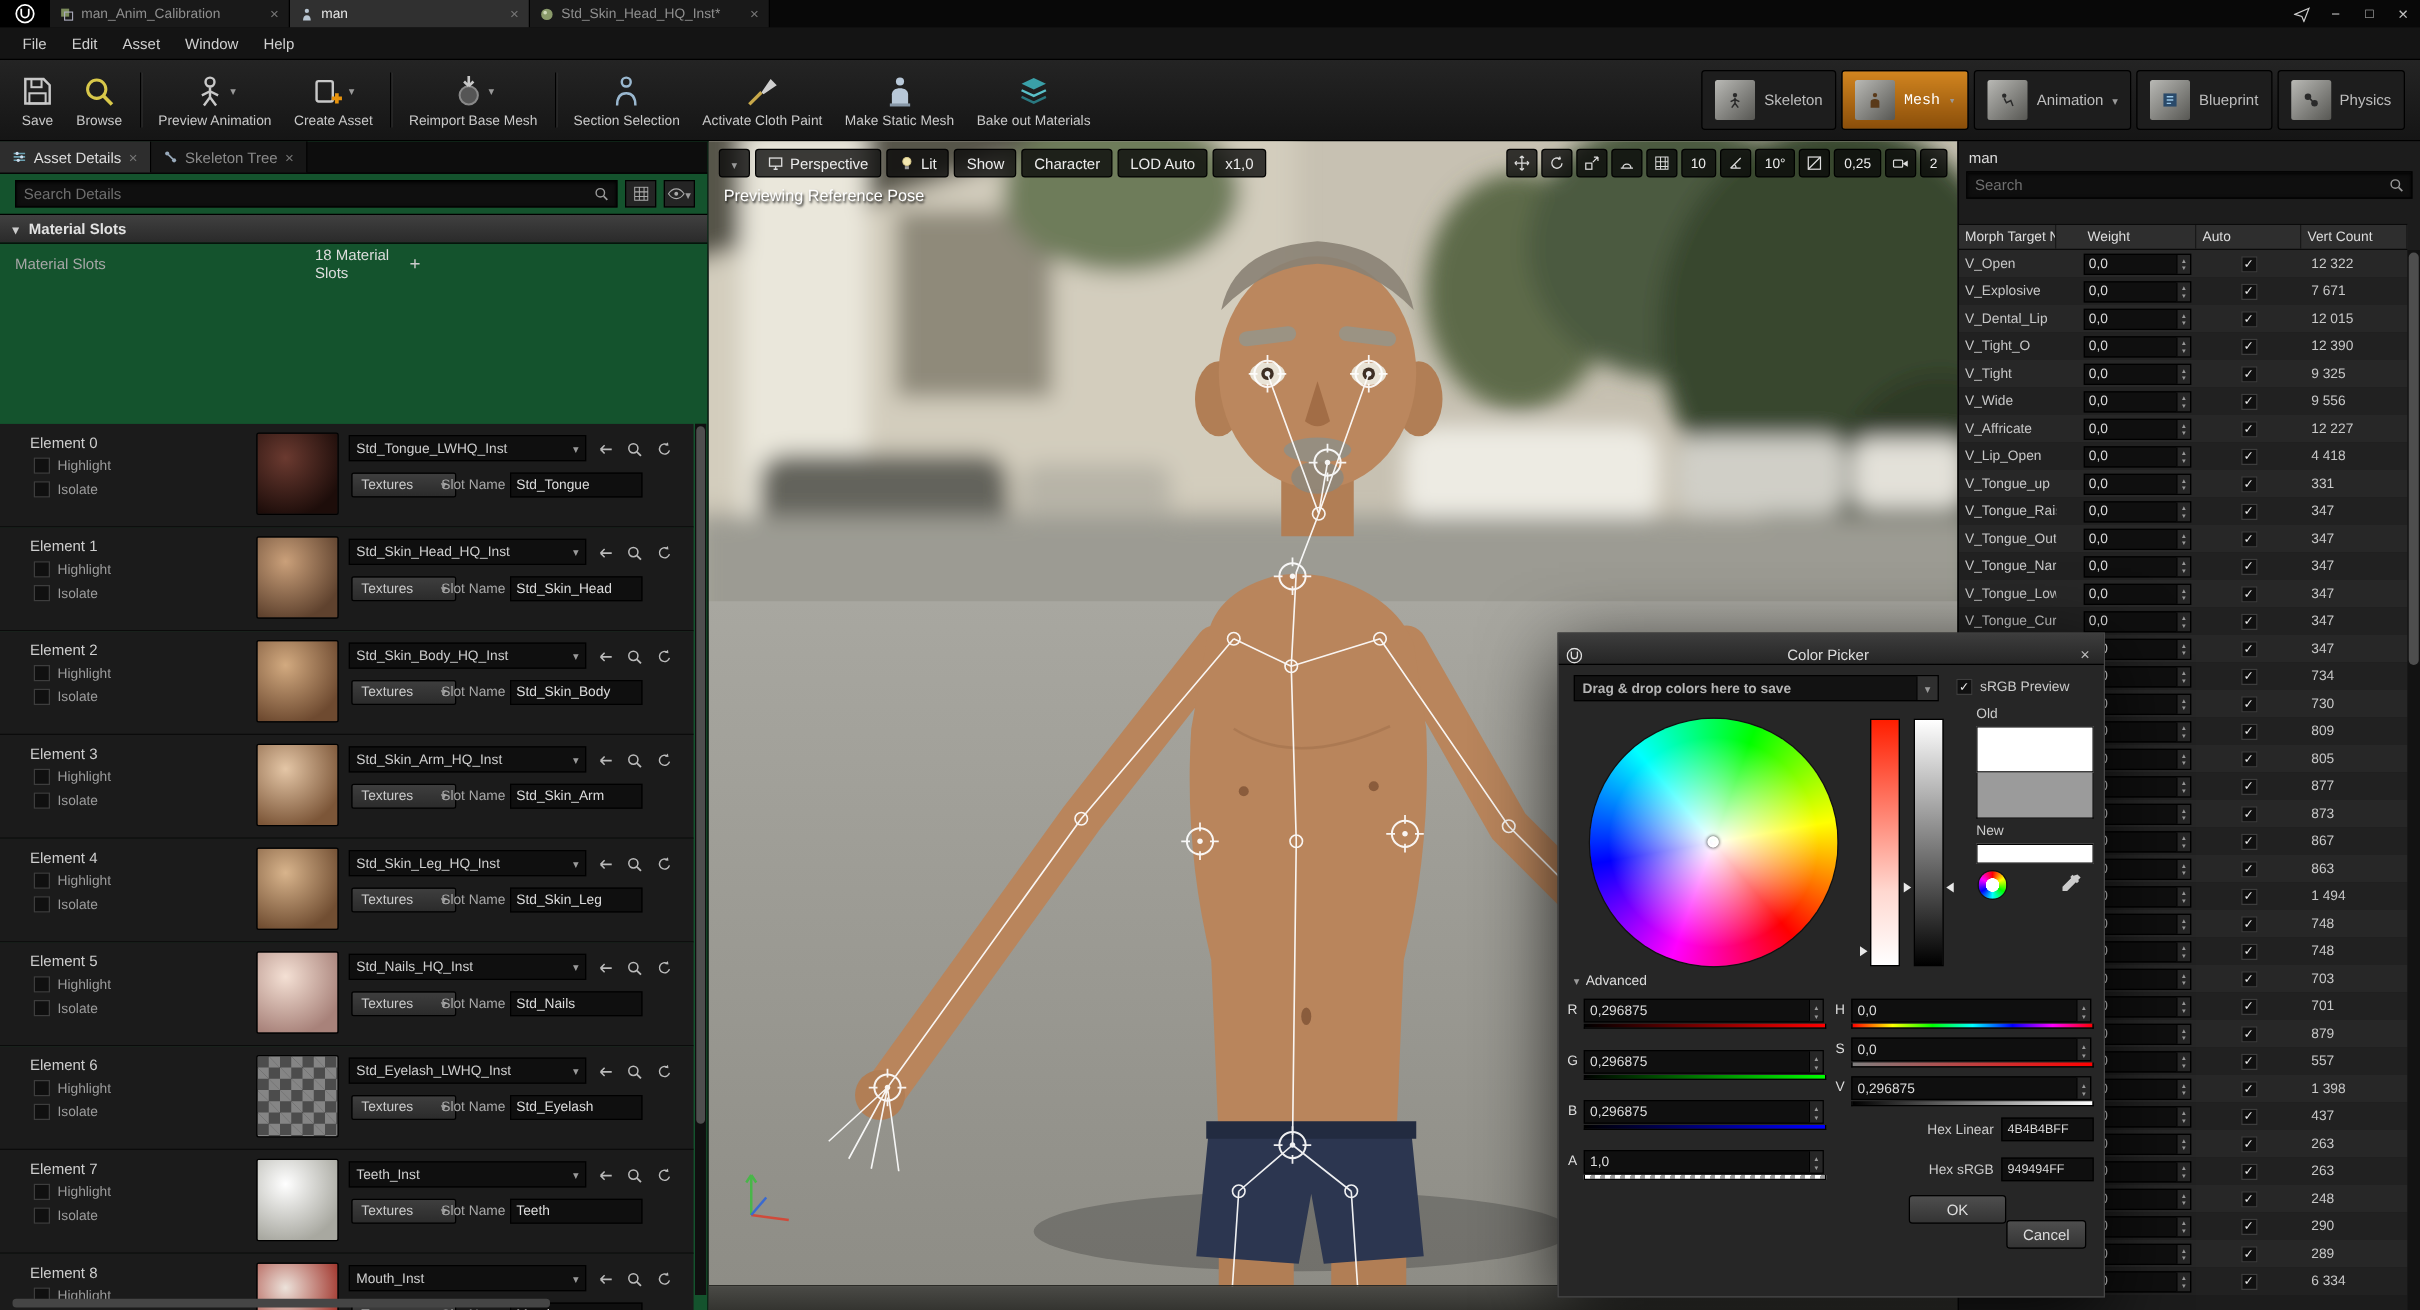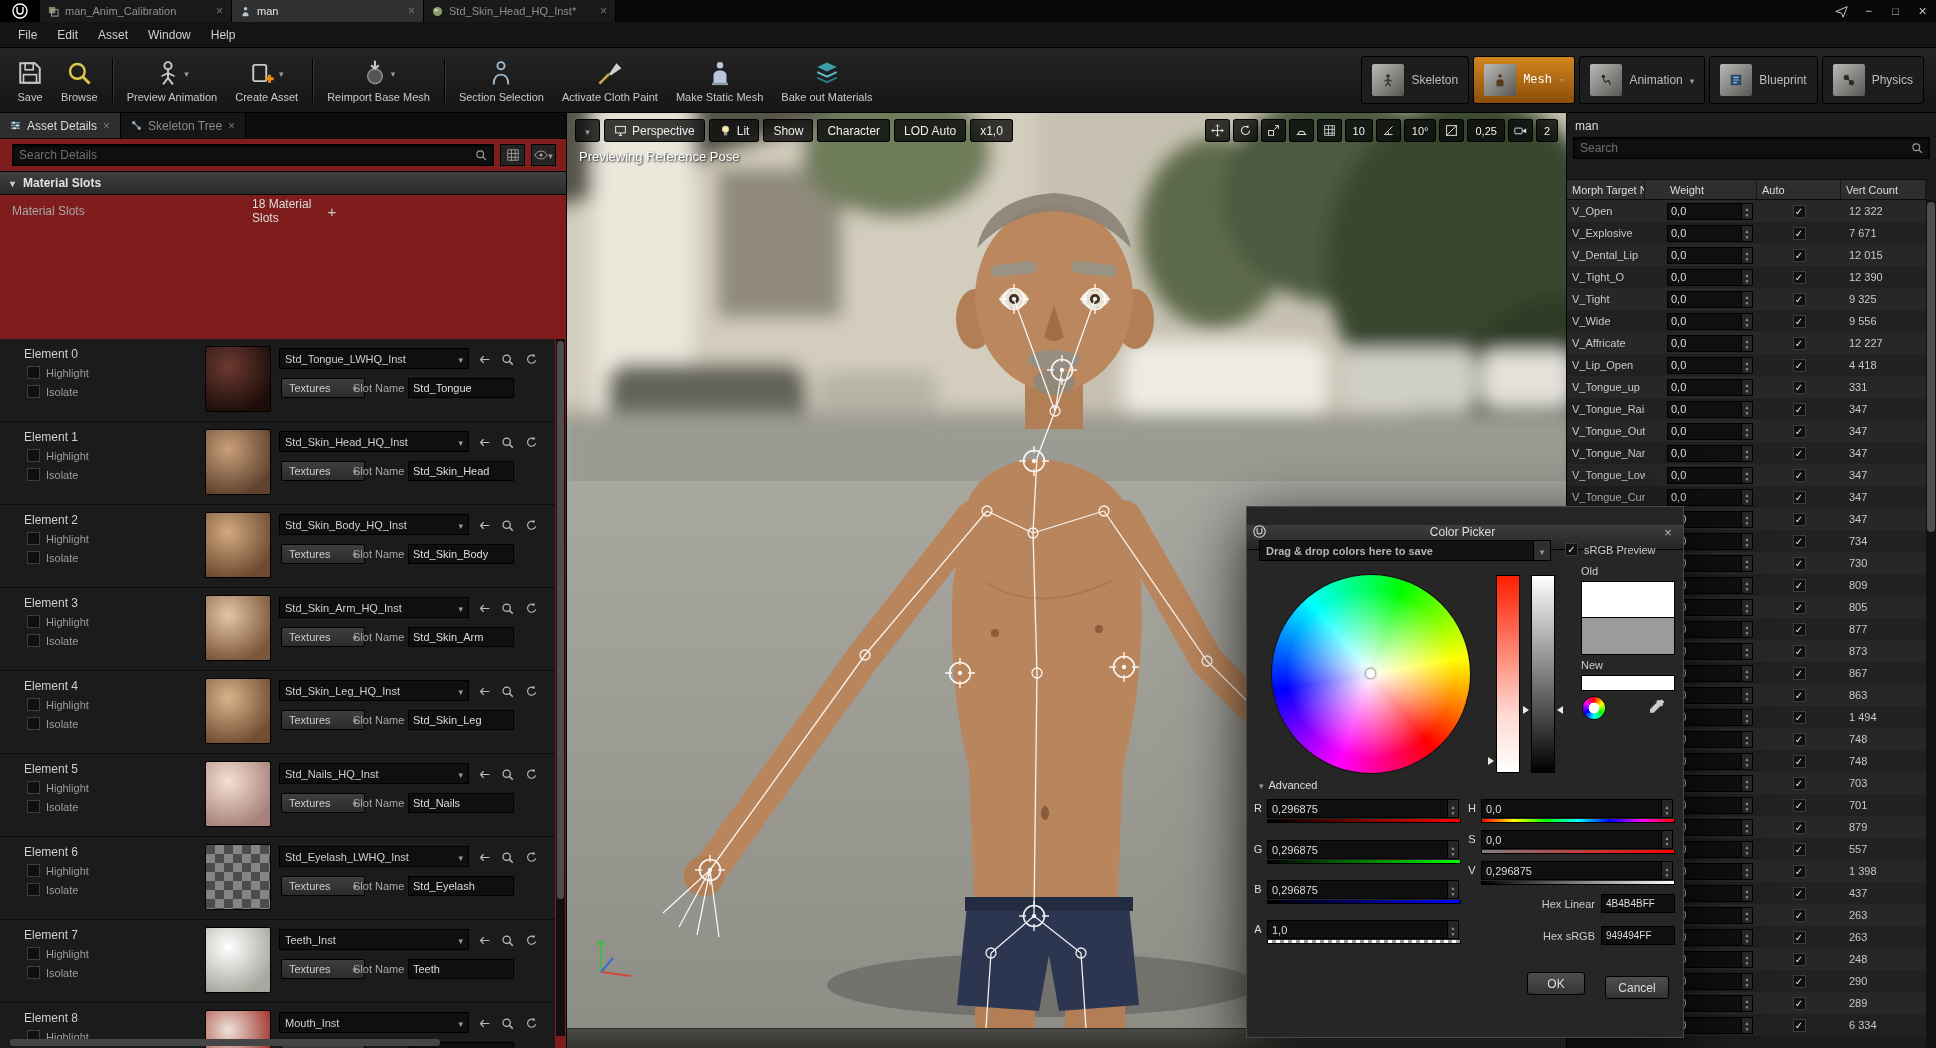--- a/index.html
+++ b/index.html
@@ -41,21 +41,21 @@
   .panel-tab{display:flex;align-items:center;gap:6px;padding:0 10px;font-size:12px;color:#8a8a8a;background:#161616;border-right:1px solid #000;white-space:nowrap;}
   .panel-tab.active{background:#2d2d2d;color:#ddd;}
   .search-box{display:flex;align-items:center;height:22px;background:#0f0f0f;border:1px solid #000;box-shadow:inset 0 1px 3px #000;padding:0 6px;}
   .search-box input{flex:1;background:transparent;border:0;outline:none;color:#ccc;font-size:12px;min-width:0;}
   .search-box input::placeholder{color:#6f6f6f;}
   .icon-btn{width:25px;height:22px;background:#242424;border:1px solid #000;display:flex;align-items:center;justify-content:center;color:#bbb;}
   .chk{width:13px;height:13px;background:#101010;border:1px solid #3d3d3d;display:inline-flex;align-items:center;justify-content:center;color:#e8e8e8;font-size:10px;flex:none;}
   .glyph-check::after{content:"✓";}
 
   
-  .left-panel{position:absolute;top:113px;left:0;width:567px;bottom:0;background:#7f1d1d;border-right:1px solid #000;overflow:hidden;}
+  .left-panel{position:absolute;top:113px;left:0;width:567px;bottom:0;background:#14532d;border-right:1px solid #000;overflow:hidden;}
   .lp-search-row{display:flex;align-items:center;gap:6px;padding:5px 10px 5px 12px;}
   .lp-search-row .search-box{flex:1;}
   .section-header{height:24px;background:linear-gradient(#404040,#2a2a2a);border-top:1px solid #000;border-bottom:1px solid #000;display:flex;align-items:center;gap:8px;padding:0 10px;color:#e2e2e2;font-weight:bold;font-size:12px;}
   .sec-caret::after{content:"▾";font-size:10px;color:#ccc;}
   .slots-meta{height:32px;display:flex;align-items:center;padding:0 12px;font-size:12px;}
   .slots-meta .meta-label{width:240px;color:#a6a6a6;}
   .slots-meta .meta-count{color:#ddd;width:70px;}
   .add-btn{width:20px;height:20px;display:flex;align-items:center;justify-content:center;color:#ccc;font-size:15px;border-radius:2px;}
   .mat-list{position:absolute;top:226px;left:0;right:11px;bottom:0;overflow:hidden;}
   .mat-row{position:relative;height:83px;border-bottom:1px solid #0b0b0b;background:#1b1b1b;}
@@ -105,21 +105,21 @@
   .w-input input{flex:1;min-width:0;background:transparent;border:0;outline:none;color:#ddd;font-size:11px;padding:0 3px;}
   .spin{width:11px;border-left:1px solid #000;background:#262626;display:flex;flex-direction:column;align-items:center;justify-content:center;color:#999;}
   .spin i{font-style:normal;line-height:4px;}
   .spin .su::after{content:"▲";font-size:5px;}
   .spin .sd::after{content:"▼";font-size:5px;}
   .rp-scroll{position:absolute;top:87px;right:0;bottom:0;width:10px;background:#121212;}
   .rp-scroll .thumb-v{position:absolute;left:1px;right:1px;top:2px;height:330px;background:#4e4e4e;border-radius:4px;}
 
   
   .color-picker{position:absolute;left:1246px;top:506px;width:438px;height:532px;background:#262626;border:1px solid #484848;box-shadow:0 16px 60px rgba(0,0,0,.8);z-index:60;}
-  .cp-title{height:25px;background:linear-gradient(#3d3d3d,#252525);border-bottom:1px solid #000;display:flex;align-items:flex-start;padding:0 6px;margin-top:18px;}
+  .cp-title{height:25px;background:linear-gradient(#3d3d3d,#252525);border-bottom:1px solid #000;display:flex;align-items:flex-end;padding:0 6px;}
   .cp-title .t{flex:1;text-align:center;font-size:12px;color:#ddd;}
   .cp-close{width:18px;text-align:center;color:#bbb;font-size:13px;}
   .cp-combo{position:absolute;left:12px;top:33px;width:292px;height:21px;background:#121212;border:1px solid #000;display:flex;align-items:center;padding-left:6px;font-size:11px;color:#b5b5b5;}
   .cp-combo .lbl{flex:1;white-space:nowrap;overflow:hidden;font-weight:bold;}
   .cp-combo .dd{width:17px;height:100%;background:#2f2f2f;border-left:1px solid #000;display:flex;align-items:center;justify-content:center;}
   .cp-srgb{position:absolute;left:318px;top:36px;display:flex;align-items:center;gap:6px;font-size:11px;color:#ccc;}
   .cp-wheel{position:absolute;left:25px;top:68px;width:198px;height:198px;border-radius:50%;background:radial-gradient(circle,#ffffff 0%,rgba(255,255,255,0) 60%),conic-gradient(from 140deg,#f00,#f0f,#00f,#0ff,#0f0,#ff0,#f00);box-shadow:0 0 0 1px #111;}
   .cp-wheel-marker{position:absolute;left:50%;top:50%;width:9px;height:9px;margin:-5px 0 0 -5px;border:2px solid #fff;border-radius:50%;box-shadow:0 0 3px #000;}
   .cp-bar{position:absolute;top:68px;width:24px;height:198px;border:1px solid #000;}
   .cp-bar1{left:249px;background:linear-gradient(#ff1e00,#ffd8d0 70%,#fff);}
@@ -141,21 +141,21 @@
   .strip-b{background:linear-gradient(to right,#000,#00f);}
   .strip-h{background:linear-gradient(to right,#f00,#ff0,#0f0,#0ff,#00f,#f0f,#f00);}
   .strip-s{background:linear-gradient(to right,#7f7f7f,#f00);}
   .strip-v{background:linear-gradient(to right,#000,#fff);}
   .strip-a{background-color:#fff;background-image:linear-gradient(45deg,#999 25%,transparent 25%,transparent 75%,#999 75%),linear-gradient(45deg,#999 25%,transparent 25%,transparent 75%,#999 75%);background-size:8px 8px;background-position:0 0,4px 4px;}
   .cp-hex{position:absolute;display:flex;align-items:center;gap:6px;font-size:11px;color:#ccc;}
   .hex-lab{width:110px;text-align:right;}
   .hex-box{display:flex;width:74px;height:19px;background:#0f0f0f;border:1px solid #000;}
   .hex-box input{flex:1;min-width:0;background:transparent;border:0;outline:none;color:#ddd;font-size:10px;padding:0 4px;}
   .btn{position:absolute;height:23px;background:linear-gradient(#4e4e4e,#343434);border:1px solid #000;border-radius:3px;color:#ddd;font-size:12px;display:flex;align-items:center;justify-content:center;}
-  .btn-ok{left:280px;top:465px;width:58px;}
+  .btn-ok{left:280px;top:449px;width:78px;}
   .btn-cancel{left:358px;top:469px;width:64px;}
   svg{display:block;}
 </style>
 </head>
 <body>
 
 <div class="app">
 
   <div class="titlebar">
     <div class="ue-logo">

